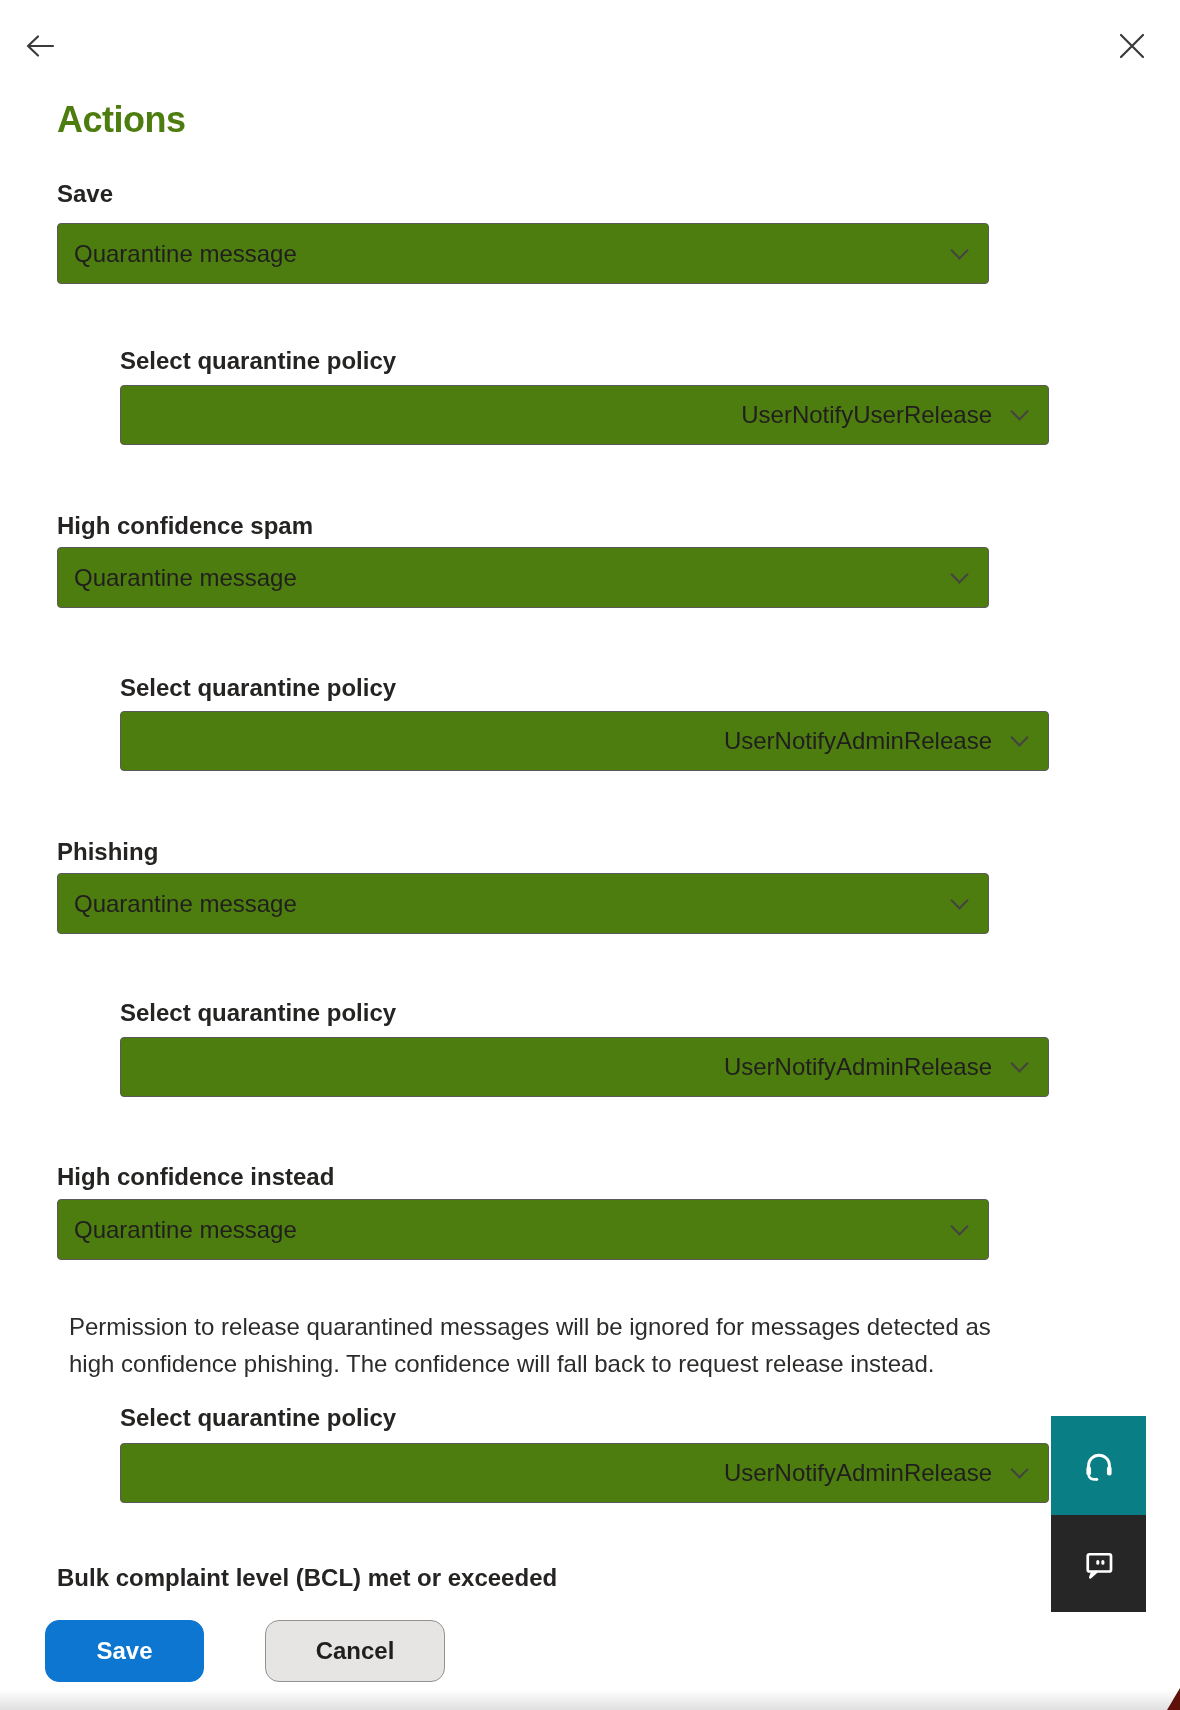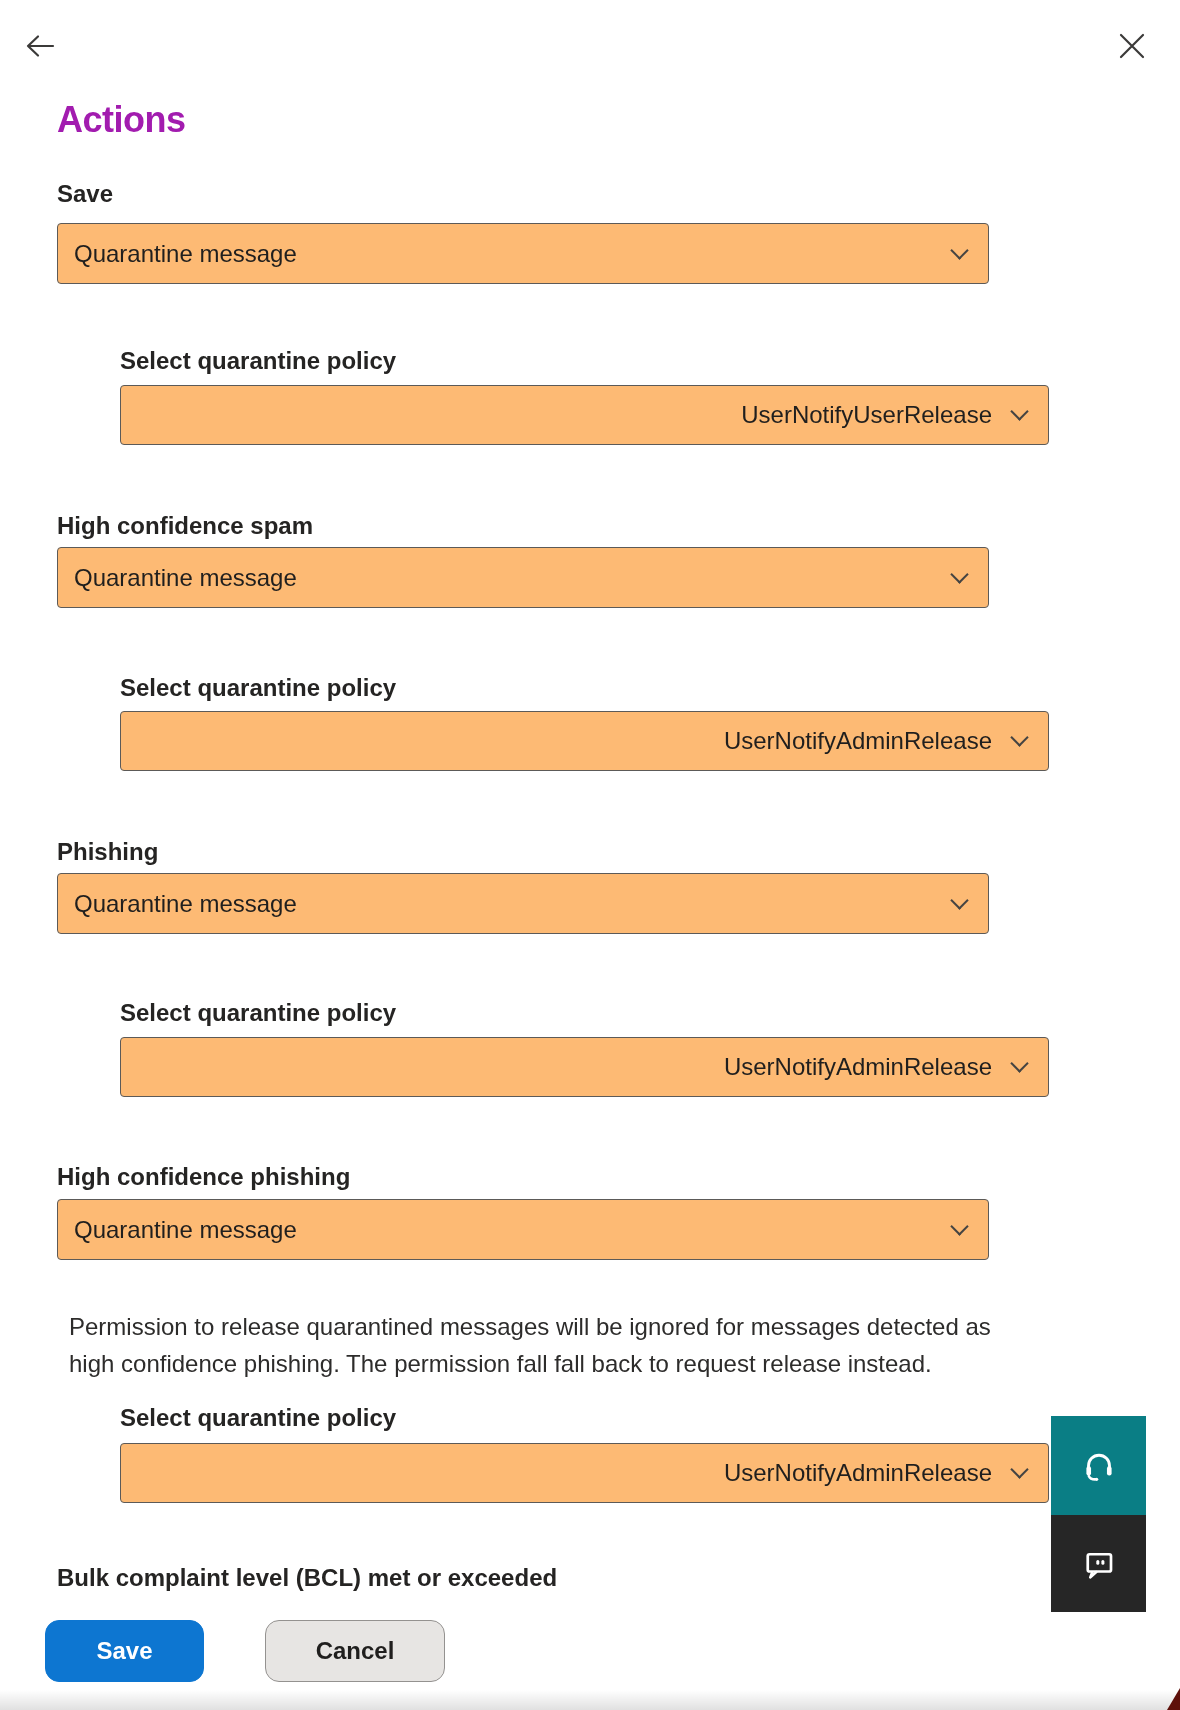--- a/index.html
+++ b/index.html
@@ -17,28 +17,28 @@
     position:absolute; width:40px; height:40px;
     background:transparent; border:none; cursor:pointer;
     display:flex; align-items:center; justify-content:center;
   }
   #back-btn  { left:20px;  top:26px; }
   #close-btn { left:1112px; top:26px; }
 
   
   main { position:absolute; left:57px; top:0; width:932px; }
 
-  h1.page-title { margin-top:100px; font-size:36px; line-height:40px; font-weight:700; color:#a21caf; letter-spacing:-0.5px; }
+  h1.page-title { margin-top:100px; font-size:36px; line-height:40px; font-weight:700; color:#4d7c0f; letter-spacing:-0.5px; }
 
   .sec-label { margin-top:40px; font-size:24px; line-height:28px; font-weight:600; color:#252423; }
   .sec-label.gap { margin-top:67px; }
 
   .dd {
     position:relative; margin-top:15px; height:61px; width:932px;
-    border:1.5px solid #5c5a58; border-radius:4px; background:#fdba74;
+    border:1.5px solid #5c5a58; border-radius:4px; background:#4d7c0f;
     display:flex; align-items:center; padding:0 56px 0 16px;
     cursor:pointer;
   }
   .dd.tight { margin-top:7px; }
   .dd-text { font-size:24px; color:#201f1e; white-space:nowrap; overflow:hidden; }
   .chev {
     position:absolute; right:22px; top:50%;
     width:13px; height:13px; margin-top:-10px;
     border-right:2.2px solid #454442; border-bottom:2.2px solid #454442;
     transform:rotate(45deg);
@@ -134,29 +134,29 @@
     <span class="chev"></span>
   </div>
   <div class="sub">
     <div class="sub-label" style="margin-top:66px">Select quarantine policy</div>
     <div class="dd" role="combobox">
       <span class="dd-text">UserNotifyAdminRelease</span>
       <span class="chev"></span>
     </div>
   </div>
 
-  <div class="sec-label" style="margin-top:66px">High confidence phishing</div>
+  <div class="sec-label" style="margin-top:66px">High confidence instead</div>
   <div class="dd" style="margin-top:8px" role="combobox">
     <span class="dd-text">Quarantine message</span>
     <span class="chev"></span>
   </div>
 
   <div class="note">
     <div>Permission to release quarantined messages will be ignored for messages detected as</div>
-    <div>high confidence phishing. The permission fall fall back to request release instead.</div>
+    <div>high confidence phishing. The confidence will fall back to request release instead.</div>
   </div>
 
   <div class="sub">
     <div class="sub-label" style="margin-top:23px">Select quarantine policy</div>
     <div class="dd" style="margin-top:12px" role="combobox">
       <span class="dd-text">UserNotifyAdminRelease</span>
       <span class="chev"></span>
     </div>
   </div>
 

